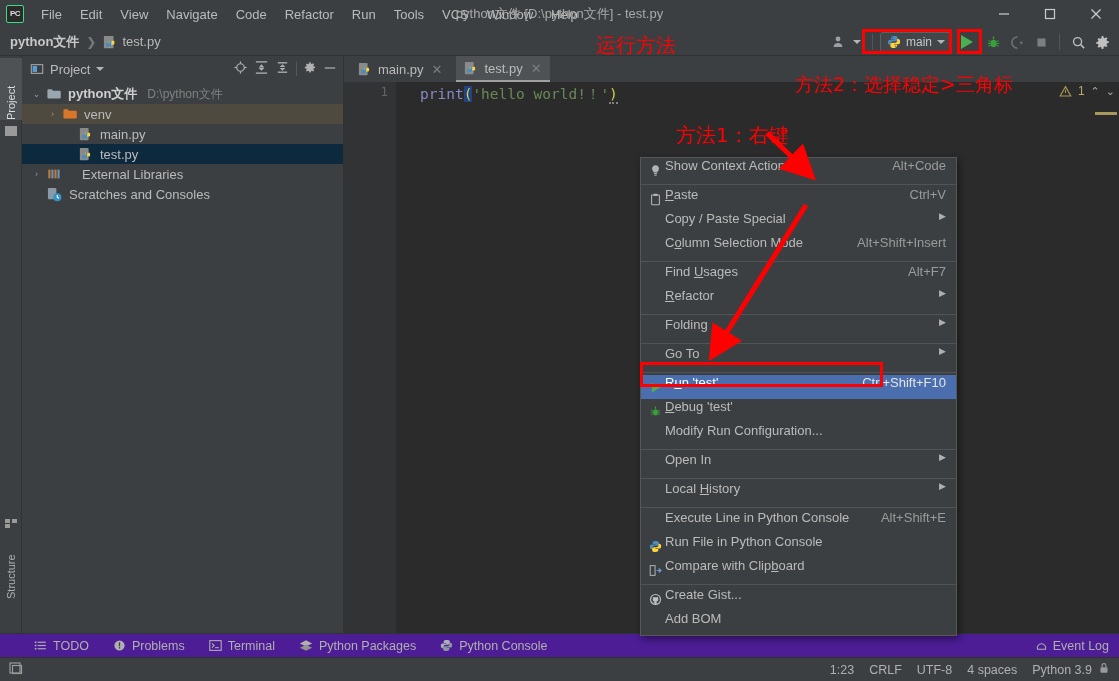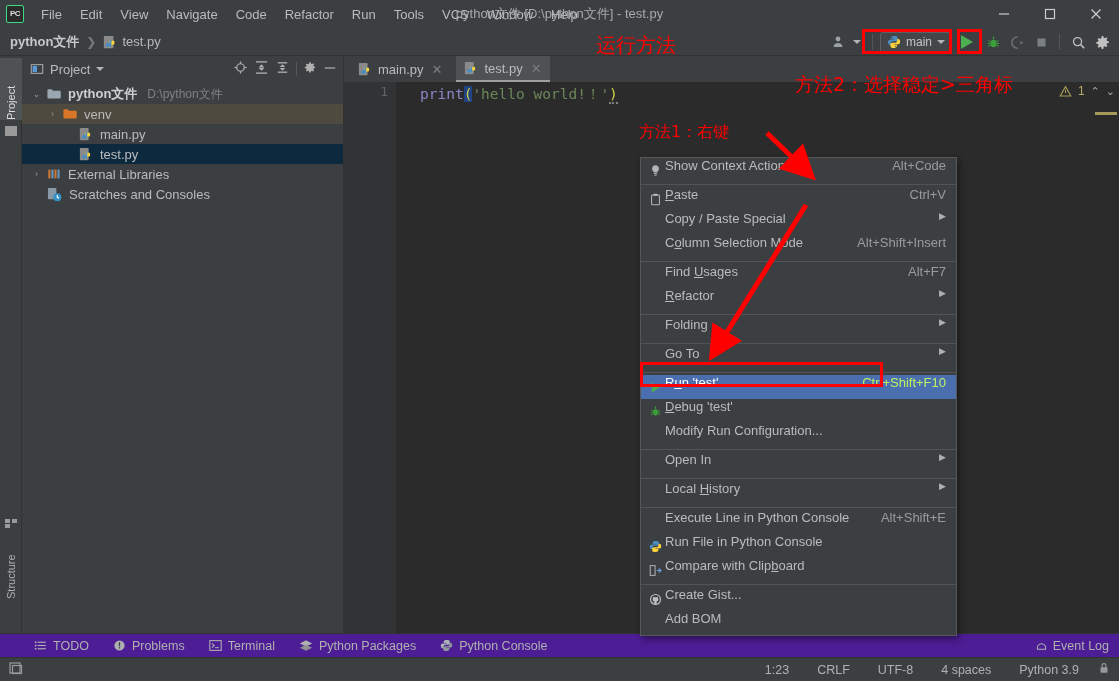--- a/index.html
+++ b/index.html
@@ -160,21 +160,21 @@
   .cmi {
     height: 24px; display: flex; align-items: flex-start; position: relative;
     padding-left: 24px; padding-right: 10px; color: #bbbbbb; white-space: nowrap;
   }
   .cmi.hl { background: #4b6eaf; color: #ffffff; }
   .cmi .ico {
     position: absolute; left: 5px; top: 0; height: 24px; width: 18px;
     display: flex; align-items: center; justify-content: center; font-size: 12px;
   }
   .cmi .acc { margin-left: auto; color: #9b9b9b; padding-left: 24px; font-size: 13px; }
-  .cmi.hl .acc { color: #bef264; }
+  .cmi.hl .acc { color: #e5e5e5; }
   .cmi .arrow { margin-left: auto; color: #b0b0b0; font-size: 9px; padding-left: 20px; }
   .csep { height: 1px; background: #515354; margin: 2px 0; }
   .mn { text-decoration: underline; }
 
   
   .toolwins {
     position: absolute; left: 0; bottom: 24px; width: 1119px; height: 24px;
     background: #4c1d95; border-top: 1px solid #323232;
     display: flex; align-items: center; gap: 0;
   }
@@ -187,21 +187,21 @@
     gap: 5px; font-size: 12.5px; color: #b0b0b0;
   }
   .statusbar {
     position: absolute; left: 0; bottom: 0; width: 1119px; height: 24px;
     background: #3c3f41; border-top: 1px solid #323232;
     display: flex; align-items: center;
   }
   .sb-left { padding-left: 8px; display: flex; align-items: center; color: #9a9a9a; }
   .sb-right {
     position: absolute; right: 8px; display: flex; align-items: center;
-    gap: 28px; font-size: 12.5px; color: #b0b0b0;
+    gap: 15px; font-size: 12.5px; color: #b0b0b0;
   }
 
   
   .annot {
     position: absolute; color: #ff0000; font-weight: 400;
     font-family: "DejaVu Sans", sans-serif; white-space: nowrap; z-index: 80;
   }
   .redbox {
     position: absolute; border: 3px solid #ff0000; z-index: 70;
     pointer-events: none; box-sizing: border-box;
@@ -443,21 +443,21 @@
         <div class="trow" style="padding-left: 8px;">
           <span class="twist">›</span>
           <span style="display: inline-flex;">
             <svg width="14" height="14" viewBox="0 0 16 16">
               <rect x="1.5" y="3" width="2.4" height="10" fill="#cc7832"></rect>
               <rect x="5" y="3" width="2.4" height="10" fill="#6897bb"></rect>
               <rect x="8.5" y="3" width="2.4" height="10" fill="#cc7832"></rect>
               <rect x="12" y="3" width="2.4" height="10" fill="#6897bb"></rect>
             </svg>
           </span>
-          <span style="margin-left: 3px; text-align: right;">External Libraries</span>
+          <span style="margin-left: 17px; text-align: right;">External Libraries</span>
         </div>
         <div class="trow" style="padding-left: 8px;">
           <span class="twist"></span>
           <span style="display: inline-flex;">
             <svg width="15" height="15" viewBox="0 0 16 16">
               <rect x="1" y="1" width="9" height="12" rx="1" fill="#8a9aa8"></rect>
               <circle cx="11" cy="11" r="4.3" fill="#3592c4"></circle>
               <path d="M11 8.6V11l1.8 1" stroke="#fff" stroke-width="1.2" fill="none"></path>
             </svg>
           </span>
@@ -726,21 +726,21 @@
       </span>
     </div>
   </div>
 
   <div class="redbox" style="left:862px; top:29px; width:90px; height:25px;"></div>
   <div class="redbox" style="left:957px; top:29px; width:25px; height:25px;"></div>
   <div class="redbox" style="left:640px; top:362px; width:243px; height:25px;"></div>
 
   <div class="annot" style="left:564px; top:32px; font-size:20px;margin-left:32px;">运行方法</div>
   <div class="annot" style="left:795px; top:72px; font-size:19px;">方法2：选择稳定&gt;三角标</div>
-  <div class="annot" style="left:639px; top:122px; font-size:16px;">方法1：右键</div>
+  <div class="annot" style="left:676px; top:122px; font-size:20px;">方法1：右键</div>
 
   <svg class="arrowsvg" style="left:0; top:0;" width="1119" height="681">
     <defs>
       <marker id="ah" markerWidth="7" markerHeight="7" refX="2" refY="3.5" orient="auto">
         <polygon points="0,0 7,3.5 0,7" fill="#ff0000"></polygon>
       </marker>
     </defs>
 
     <line x1="767" y1="133" x2="798" y2="163" stroke="#ff0000" stroke-width="5" marker-end="url(#ah)"></line>
 

